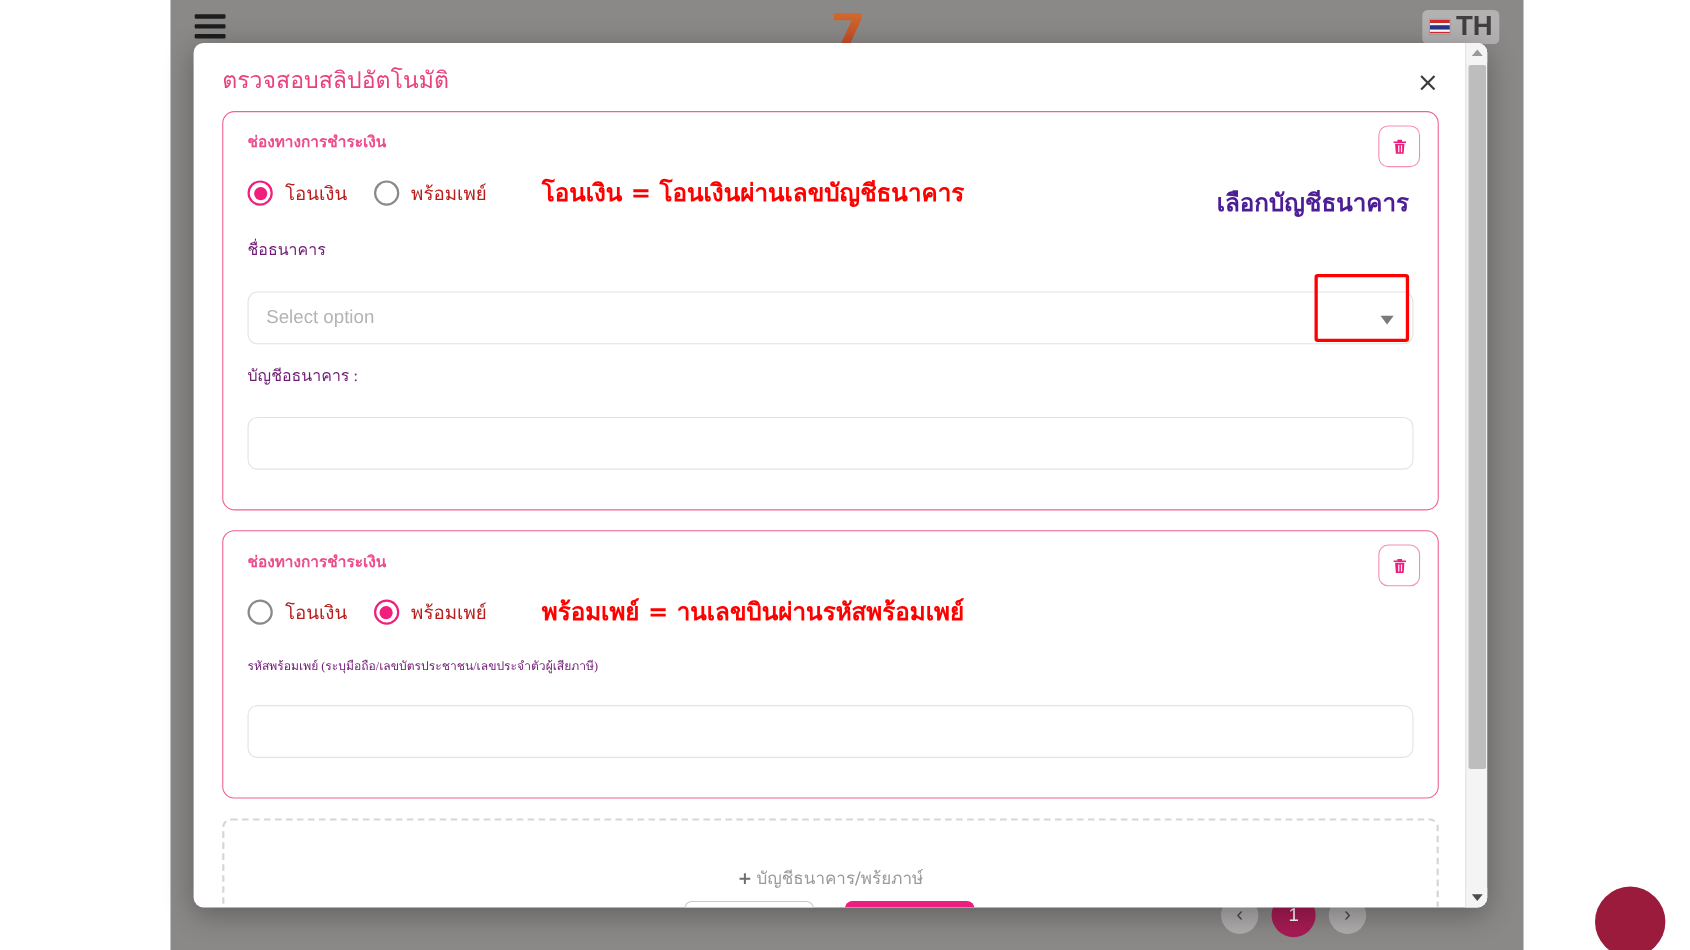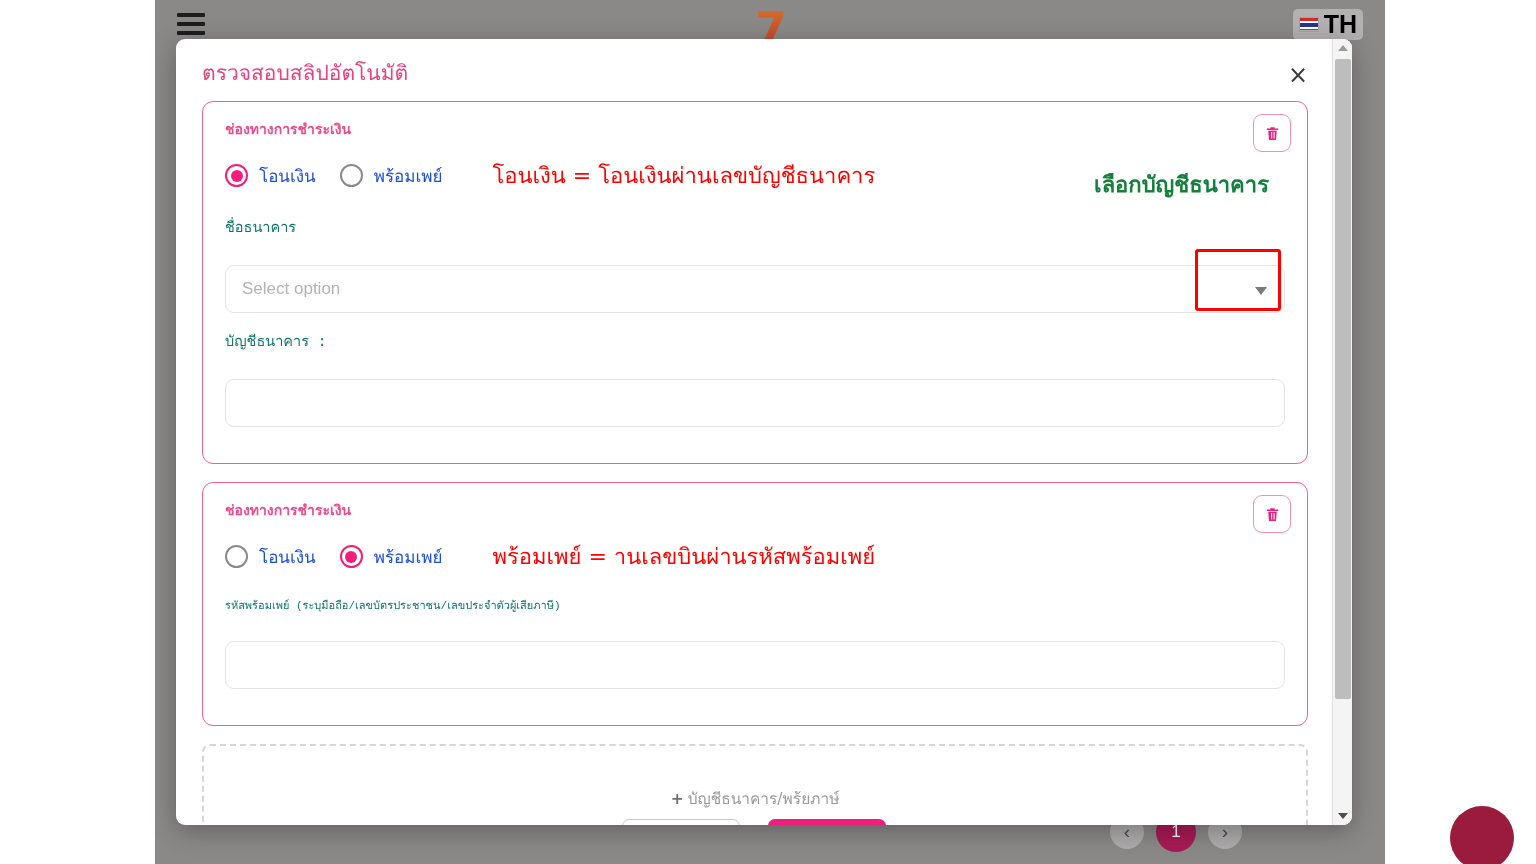--- a/index.html
+++ b/index.html
@@ -94,21 +94,21 @@
   }
   .flag-th i { position: absolute; left: 0; right: 0; display: block; }
   .flag-th i:nth-child(1) { top: 0;   height: 25%; background: #d12b2b; }
   .flag-th i:nth-child(2) { top: 25%; height: 16%; background: #ffffff; }
   .flag-th i:nth-child(3) { top: 41%; height: 30%; background: #27348b; }
   .flag-th i:nth-child(4) { top: 71%; height: 15%; background: #ffffff; }
   .flag-th i:nth-child(5) { top: 86%; height: 14%; background: #d12b2b; }
   .lang-label {
     font-size: 25px;
     font-weight: 700;
-    color: #000000;
+    color: #404040;
     line-height: 1;
   }
 
   
   .pager {
     position: absolute;
     left: 1110px;
     bottom: 12px;
     display: flex;
     align-items: center;
@@ -241,37 +241,37 @@
   }
   .radio-dot.on { border-color: #f01e7d; }
   .radio-dot.on::after {
     content: "";
     width: 12px; height: 12px;
     border-radius: 50%;
     background: #f01e7d;
   }
   .radio-label {
     font-size: 17px;
-    color: #1d4ed8;
+    color: #b91c1c;
     font-family: "DejaVu Sans", sans-serif;
   }
   .annot {
     font-size: 22px;
-    font-weight: 400;
+    font-weight: 700;
     color: #ff0000;
     font-family: "DejaVu Sans", sans-serif;
     margin-left: 26px;
     white-space: nowrap;
   }
 
   .field { margin-bottom: 14px; position: relative; }
   .field-label {
     font-size: 14.5px;
-    color: #0f766e;
-    font-family: Liberation Mono, monospace;
+    color: #701a75;
+    font-family: Liberation Serif, serif;
     margin-bottom: 7px;
     display: block;
     margin-top: 16px;
   }
   .field-label.small { font-size: 11px; }
   .input-box {
     width: 100%;
     height: 48px;
     border: 1px solid #e3e3e3;
     border-radius: 9px;
@@ -303,25 +303,25 @@
     right: 4px;
     bottom: 2px;
     width: 86px;
     height: 62px;
     border: 3.5px solid #ff0000;
     border-radius: 3px;
     pointer-events: none;
   }
   .annot-select {
     position: absolute;
-    right: 16px;
+    right: 4px;
     top: -48px;
     font-size: 22px;
     font-weight: 700;
-    color: #15803d;
+    color: #4c1d95;
     font-family: "DejaVu Sans", sans-serif;
     white-space: nowrap;
   }
 
   
   .add-zone {
     margin: 0 12px;
     height: 108px;
     border: 2px dashed #d6d6d6;
     border-radius: 8px;
@@ -469,21 +469,21 @@
 
         <div class="field">
           <label class="field-label">ชื่อธนาคาร</label>
           <input class="input-box" type="text" readonly="" placeholder="Select option" style="">
           <span class="select-caret"></span>
           <span class="caret-highlight"></span>
           <span class="annot-select">เลือกบัญชีธนาคาร</span>
         </div>
 
         <div class="field">
-          <label class="field-label">บัญชีธนาคาร :</label>
+          <label class="field-label">บัญชีอธนาคาร :</label>
           <input class="input-box" type="text" placeholder="" style="">
         </div>
       </div>
 
       <div class="pay-card">
         <div class="pay-card-title">ช่องทางการชำระเงิน</div>
 
         <div class="trash-btn">
           <svg viewBox="0 0 24 24">
             <path d="M9 3h6v2h5v2H4V5h5V3zM6 8h12l-1 13H7L6 8zm4 2v9h1.5v-9H10zm3.5 0v9H15v-9h-1.5z" fill="#ec1f7f"></path>

